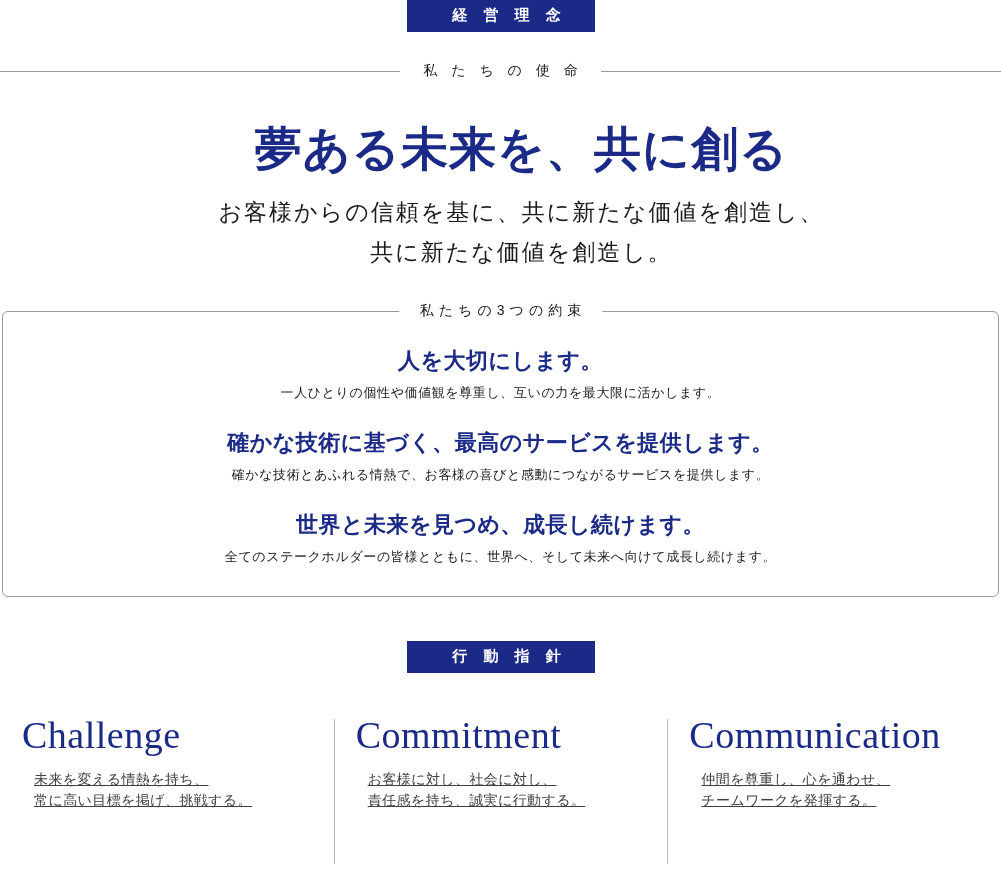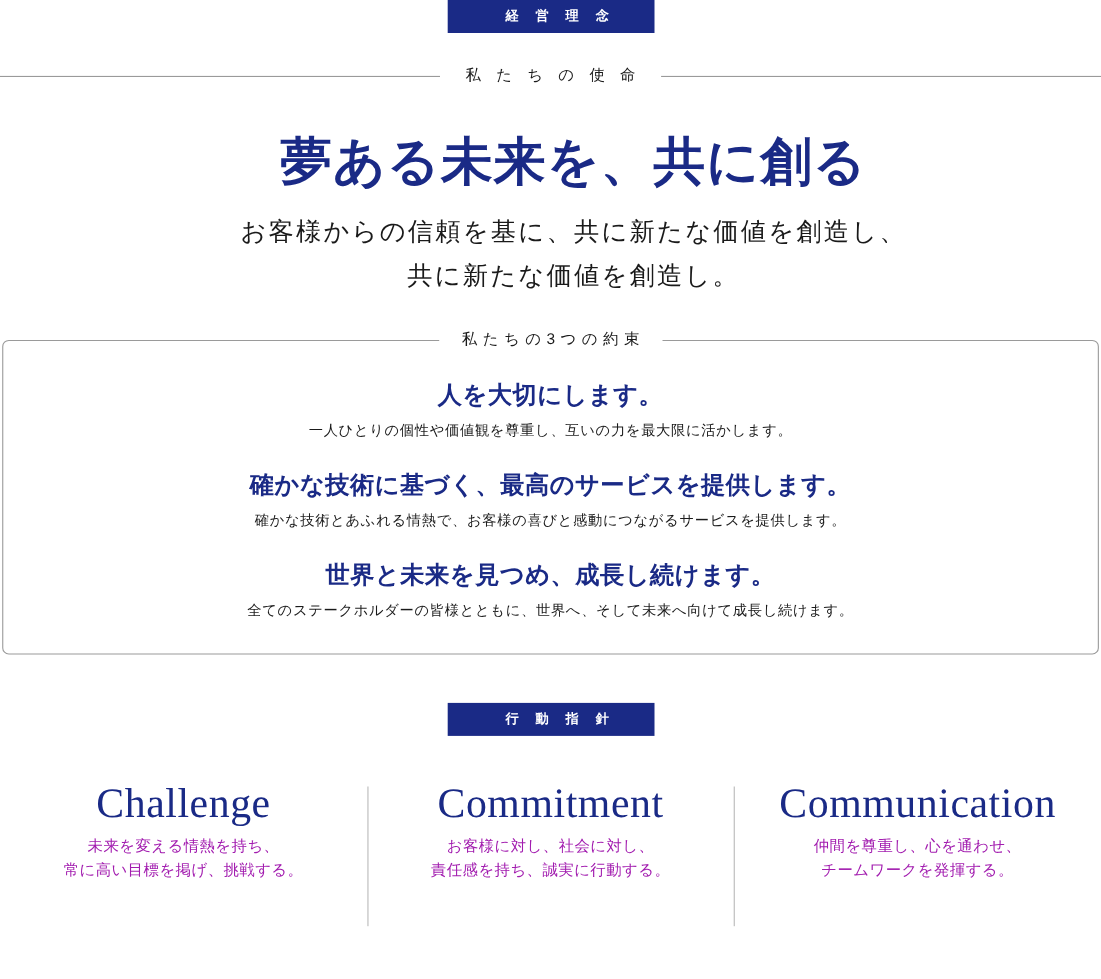--- a/index.html
+++ b/index.html
@@ -17,21 +17,21 @@
   }
 
   
   .banner-wrap {
     display: flex;
     justify-content: center;
   }
   .banner {
     background: #1a2a86;
     color: #ffffff;
-    font-size: 12px;
+    font-size: 15px;
     font-weight: bold;
     letter-spacing: 6px;
     text-indent: 6px;
     padding: 6px 18px 7px 30px;
     min-width: 188px;
     text-align: center;
     box-sizing: border-box;
   }
 
   
@@ -116,22 +116,21 @@
     margin: 0;
   }
 
   
   .guidelines {
     display: flex;
     margin-top: 40px;
   }
   .guideline {
     flex: 1 1 0;
-    text-align: center;
-    padding: 0 3px;
+    padding: 0 22px;
     box-sizing: border-box;
     position: relative;
   }
   .guideline + .guideline::before {
     content: "";
     position: absolute;
     left: 0;
     top: 6px;
     bottom: -40px;
     width: 1px;
@@ -142,22 +141,23 @@
     font-family: "Liberation Serif", serif;
     font-size: 38px;
     letter-spacing: 0.5px;
     margin: 0 0 6px 0;
     white-space: nowrap;
   }
   .guideline-desc {
     font-size: 14px;
     line-height: 1.55;
     letter-spacing: 0.4px;
-    color: #a21caf;
-    margin: 0;
+    color: #404040;
+    margin: 12px;
+    text-decoration: underline;
   }
   .s1 { margin-top: 30px; }
   .s2 { margin-top: 44px; }
 </style>
 </head>
 <body>
 
 <div class="page">
 
   <div class="banner-wrap">

